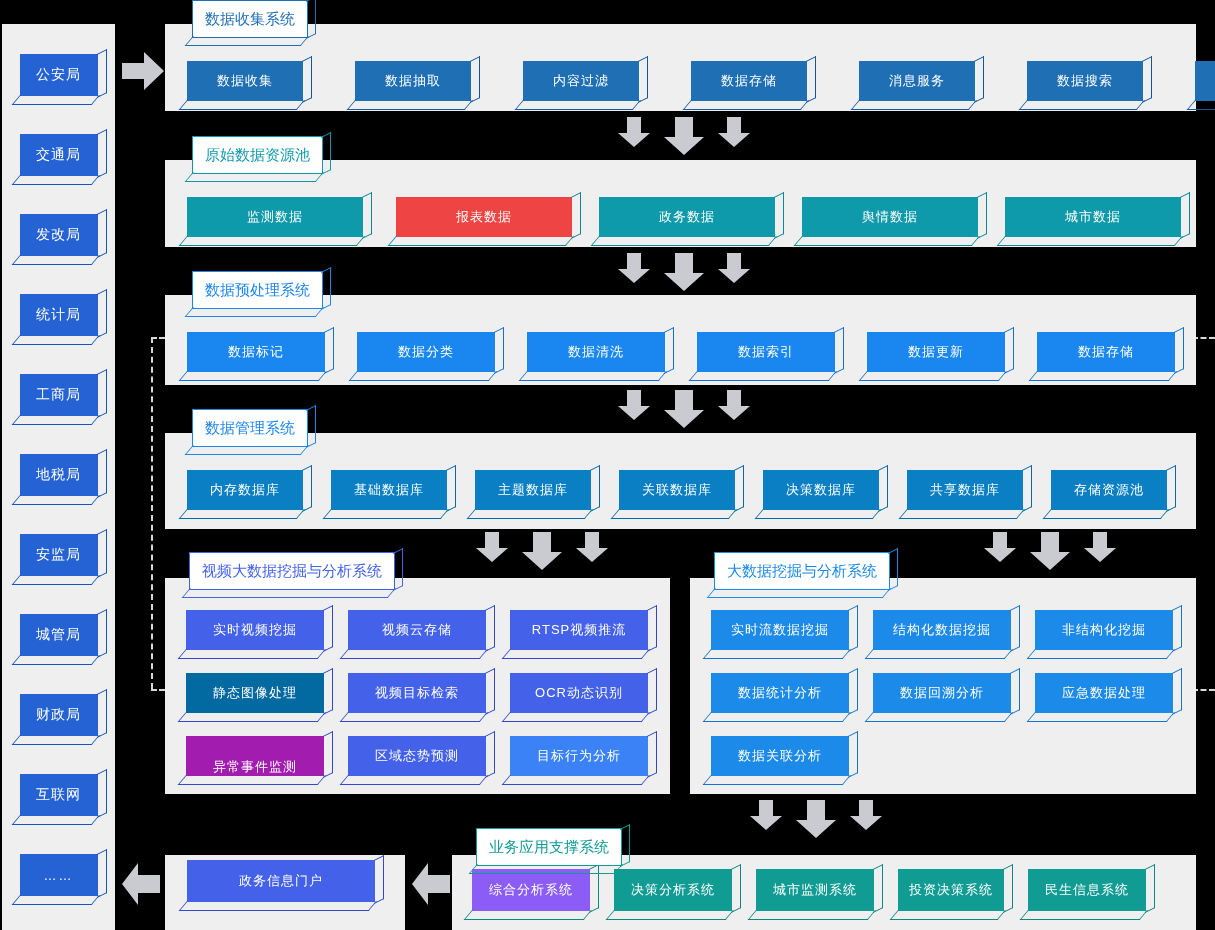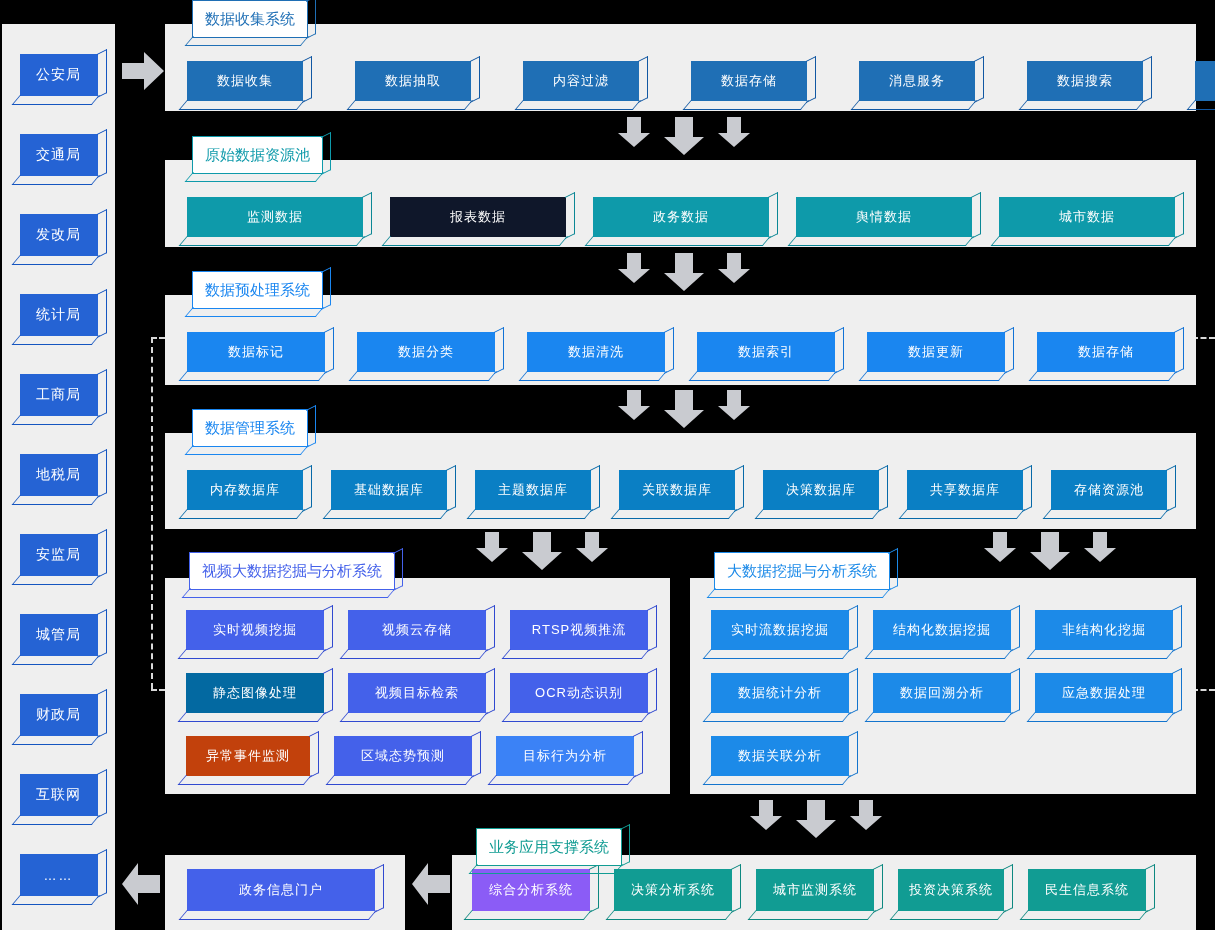--- a/index.html
+++ b/index.html
@@ -220,21 +220,21 @@
 </div>
 
 <div class="panel" style="left:165px;top:160px;width:1031px;height:87px;">
   <div class="panel-title" style="--tedge:#0e9aaa;--tcolor:#0e9aaa;left:27px;top:-24px;">
       <span>原始数据资源池</span>
     </div>
   <div class="row" style="left:22px;top:37px;gap:27px;">
     <div class="box3d" style="--edge:#0b8795;background:#0e9aaa;width:176px;">
         <span>监测数据</span>
       </div>
-    <div class="box3d" style="--edge:#0b8795;background:#0f172a;width:176px;">
+    <div class="box3d" style="--edge:#0b8795;background:#ef4444;width:176px;margin-left:6px;">
         <span>报表数据</span>
       </div>
     <div class="box3d" style="--edge:#0b8795;background:#0e9aaa;width:176px;">
         <span>政务数据</span>
       </div>
     <div class="box3d" style="--edge:#0b8795;background:#0e9aaa;width:176px;">
         <span>舆情数据</span>
       </div>
     <div class="box3d" style="--edge:#0b8795;background:#0e9aaa;width:176px;">
         <span>城市数据</span>
@@ -365,21 +365,21 @@
         <span>静态图像处理</span>
       </div>
     <div class="box3d" style="--edge:#3049d0;background:#4461ea;width:138px;">
         <span>视频目标检索</span>
       </div>
     <div class="box3d" style="--edge:#3049d0;background:#4461ea;width:138px;">
         <span>OCR动态识别</span>
       </div>
   </div>
   <div class="row" style="left:21px;top:158px;gap:24px;">
-    <div class="box3d" style="--edge:#3049d0;background:#c2410c;width:124px;">
+    <div class="box3d" style="--edge:#3049d0;background:#a21caf;width:138px;align-items:flex-end;">
         <span>异常事件监测</span>
       </div>
     <div class="box3d" style="--edge:#3049d0;background:#4461ea;width:138px;">
         <span>区域态势预测</span>
       </div>
     <div class="box3d" style="--edge:#3049d0;background:#3b82f6;width:138px;">
         <span>目标行为分析</span>
       </div>
   </div>
 </div>
@@ -423,21 +423,21 @@
     </svg>
   <svg width="40" height="38" viewBox="0 0 40 38" class="arr-svg">
       <polygon points="11,0 29,0 29,20 40,20 20,38 0,20 11,20" fill="#c9cbd0"></polygon>
     </svg>
   <svg width="32" height="30" viewBox="0 0 32 30" class="arr-svg">
       <polygon points="9,0 23,0 23,16 32,16 16,30 0,16 9,16" fill="#c9cbd0"></polygon>
     </svg>
 </div>
 
 <div class="panel" style="left:165px;top:855px;width:240px;height:75px;">
-  <div class="row" style="left:22px;top:14px;justify-content:center;">
+  <div class="row" style="left:22px;top:5px;justify-content:center;">
     <div class="box3d" style="--edge:#3049d0;background:#4461ea;width:188px;height:42px;">
         <span>政务信息门户</span>
       </div>
   </div>
 </div>
 
 <div style="position:absolute;left:412px;top:863px;">
   <svg width="38" height="42" viewBox="0 0 38 42" class="arr-svg">
     <polygon points="38,12 16,12 16,0 0,21 16,42 16,30 38,30" fill="#c9cbd0"></polygon>
   </svg>

